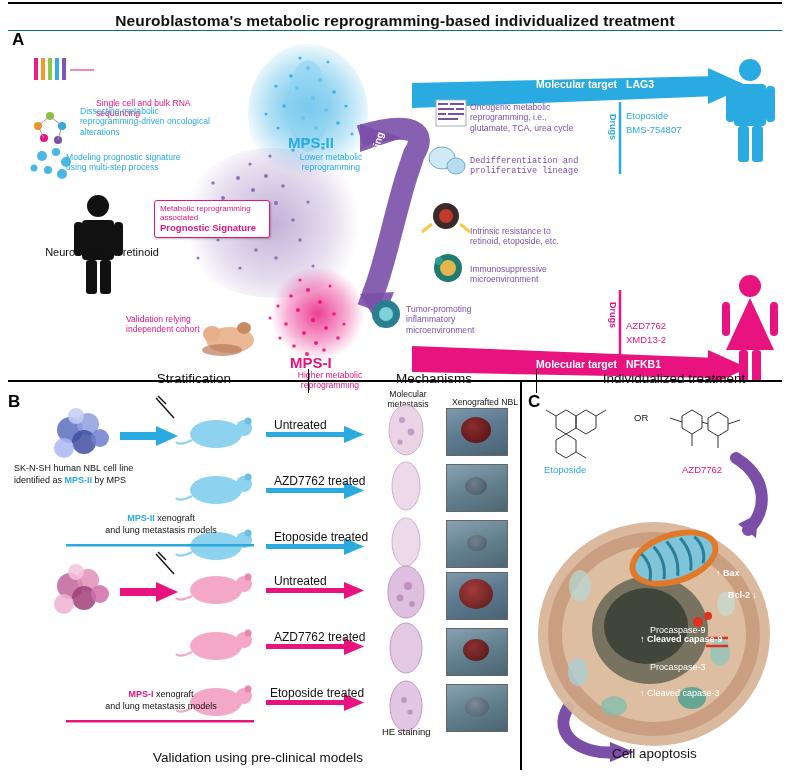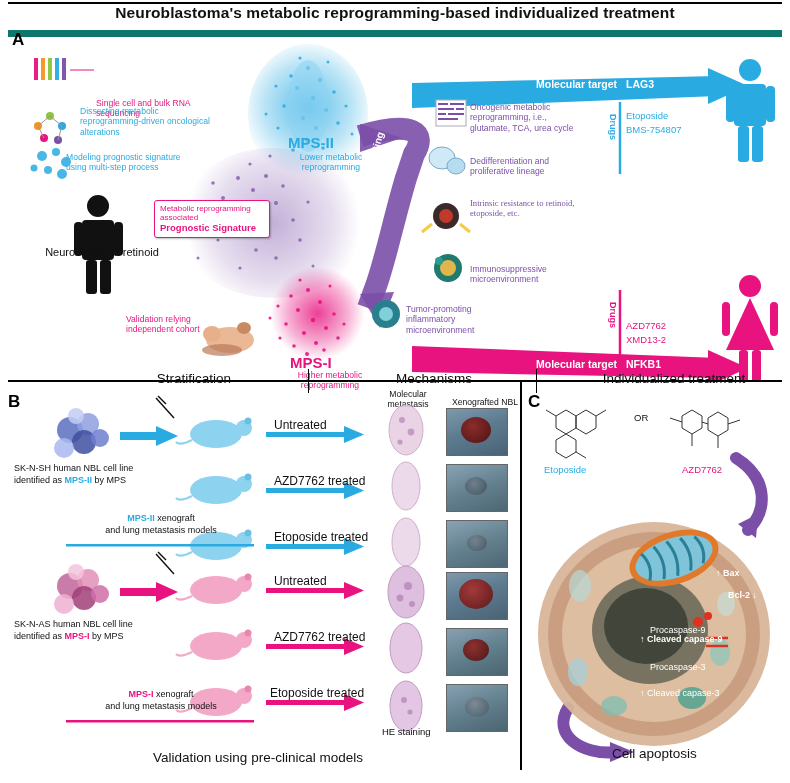--- a/index.html
+++ b/index.html
@@ -1,20 +1,20 @@
 <!DOCTYPE html>
 <html><head>
 <meta charset="utf-8">
 <style>
   html,body{margin:0;padding:0;background:#fff;}
   body{width:790px;height:783px;font-family:"Liberation Sans",sans-serif;color:#111;}
   #root{position:relative;width:790px;height:783px;overflow:hidden;}
 
   .title-bar{position:absolute;left:8px;top:2px;width:774px;height:26px;
-    border-top:2px solid #000;border-bottom:7px solid #0f766e;display:flex;align-items:flex-start;justify-content:center;}
+    border-top:2px solid #000;border-bottom:1px solid #0f766e;display:flex;align-items:flex-end;justify-content:center;}
   .title-bar .t{font-size:15.5px;font-weight:bold;letter-spacing:.1px;}
 
   .panelA{position:absolute;left:8px;top:28px;width:774px;height:352px;border-bottom:2px solid #000;}
   .panelB{position:absolute;left:8px;top:390px;width:500px;height:380px;}
   .panelC{position:absolute;left:520px;top:390px;width:262px;height:380px;border-left:2px solid #000;}
   .vline-top{position:absolute;left:520px;top:382px;width:0;height:8px;border-left:2px solid #000;}
 
   .plabel{position:absolute;font-size:17px;font-weight:bold;color:#000;}
 
   .section-row{position:absolute;left:24px;top:358px;width:774px;height:24px;margin-top:11px;}
@@ -264,22 +264,22 @@
 
     <div class="mps2" style="left:280px;top:106px;">MPS-II</div>
     <div class="txt cyan" style="left:278px;top:124px;width:90px;text-align:center;">Lower metabolic reprogramming</div>
 
     <div class="mps1" style="left:282px;top:326px;">MPS-I</div>
     <div class="txt pink" style="left:276px;top:342px;width:92px;text-align:center;">Higher metabolic reprogramming</div>
 
     <div style="position:absolute;left:352px;top:150px;transform:rotate(-72deg);transform-origin:left top;font-size:10px;color:#fff;font-weight:bold;">Promoting</div>
 
     <div class="txt purple" style="left:462px;top:74px;width:118px;">Oncogenic metabolic reprogramming, i.e., glutamate, TCA, urea cycle</div>
-    <div class="txt purple" style="left:462px;top:128px;width:112px;">Dedifferentiation and proliferative lineage</div>
-    <div class="txt purple" style="left:462px;top:170px;width:112px;font-family:Liberation Serif, serif;">Intrinsic resistance to retinoid, etoposide, etc.</div>
+    <div class="txt purple" style="left:462px;top:128px;width:112px;font-family:Liberation Mono, monospace;">Dedifferentiation and proliferative lineage</div>
+    <div class="txt purple" style="left:462px;top:198px;width:112px;">Intrinsic resistance to retinoid, etoposide, etc.</div>
     <div class="txt purple" style="left:462px;top:236px;width:112px;">Immunosuppressive microenvironment</div>
     <div class="txt purple" style="left:398px;top:276px;width:112px;">Tumor-promoting inflammatory microenvironment</div>
 
     <div style="position:absolute;left:528px;top:50px;color:#fff;font-size:10.5px;font-weight:bold;">Molecular target</div>
     <div style="position:absolute;left:618px;top:50px;color:#fff;font-size:10.5px;font-weight:bold;">LAG3</div>
 
     <div style="position:absolute;left:600px;top:86px;font-size:9px;color:#29abe2;font-weight:bold;writing-mode:vertical-rl;">Drugs</div>
     <div style="position:absolute;left:618px;top:82px;font-size:9.5px;color:#29abe2;">Etoposide</div>
     <div style="position:absolute;left:618px;top:96px;font-size:9.5px;color:#29abe2;">BMS-754807</div>
 
@@ -436,24 +436,20 @@
     <div style="position:absolute;left:6px;top:72px;width:160px;font-size:9px;line-height:1.35;">
       <span>SK-N-SH human NBL cell line</span><br>
       <span>identified as </span><span class="cyan b">MPS-II</span><span> by MPS</span>
     </div>
 
     <div style="position:absolute;left:58px;top:122px;width:190px;font-size:9px;line-height:1.35;text-align:center;">
       <span class="cyan b">MPS-II</span><span> xenograft</span><br>
       <span>and lung metastasis models</span>
     </div>
 
-    <div style="position:absolute;left:6px;top:228px;width:165px;font-size:9px;line-height:1.35;">
-      <span>SK-N-AS human NBL cell line</span><br>
-      <span>identified as </span><span class="pink b">MPS-I</span><span> by MPS</span>
-    </div>
 
     <div style="position:absolute;left:58px;top:298px;width:190px;font-size:9px;line-height:1.35;text-align:center;">
       <span class="pink b">MPS-I</span><span> xenograft</span><br>
       <span>and lung metastasis models</span>
     </div>
 
     <div class="blabel" style="left:266px;top:28px;">Untreated</div>
     <div class="blabel" style="left:266px;top:84px;">AZD7762 treated</div>
     <div class="blabel" style="left:266px;top:140px;">Etoposide treated</div>
     <div class="blabel" style="left:266px;top:184px;">Untreated</div>

